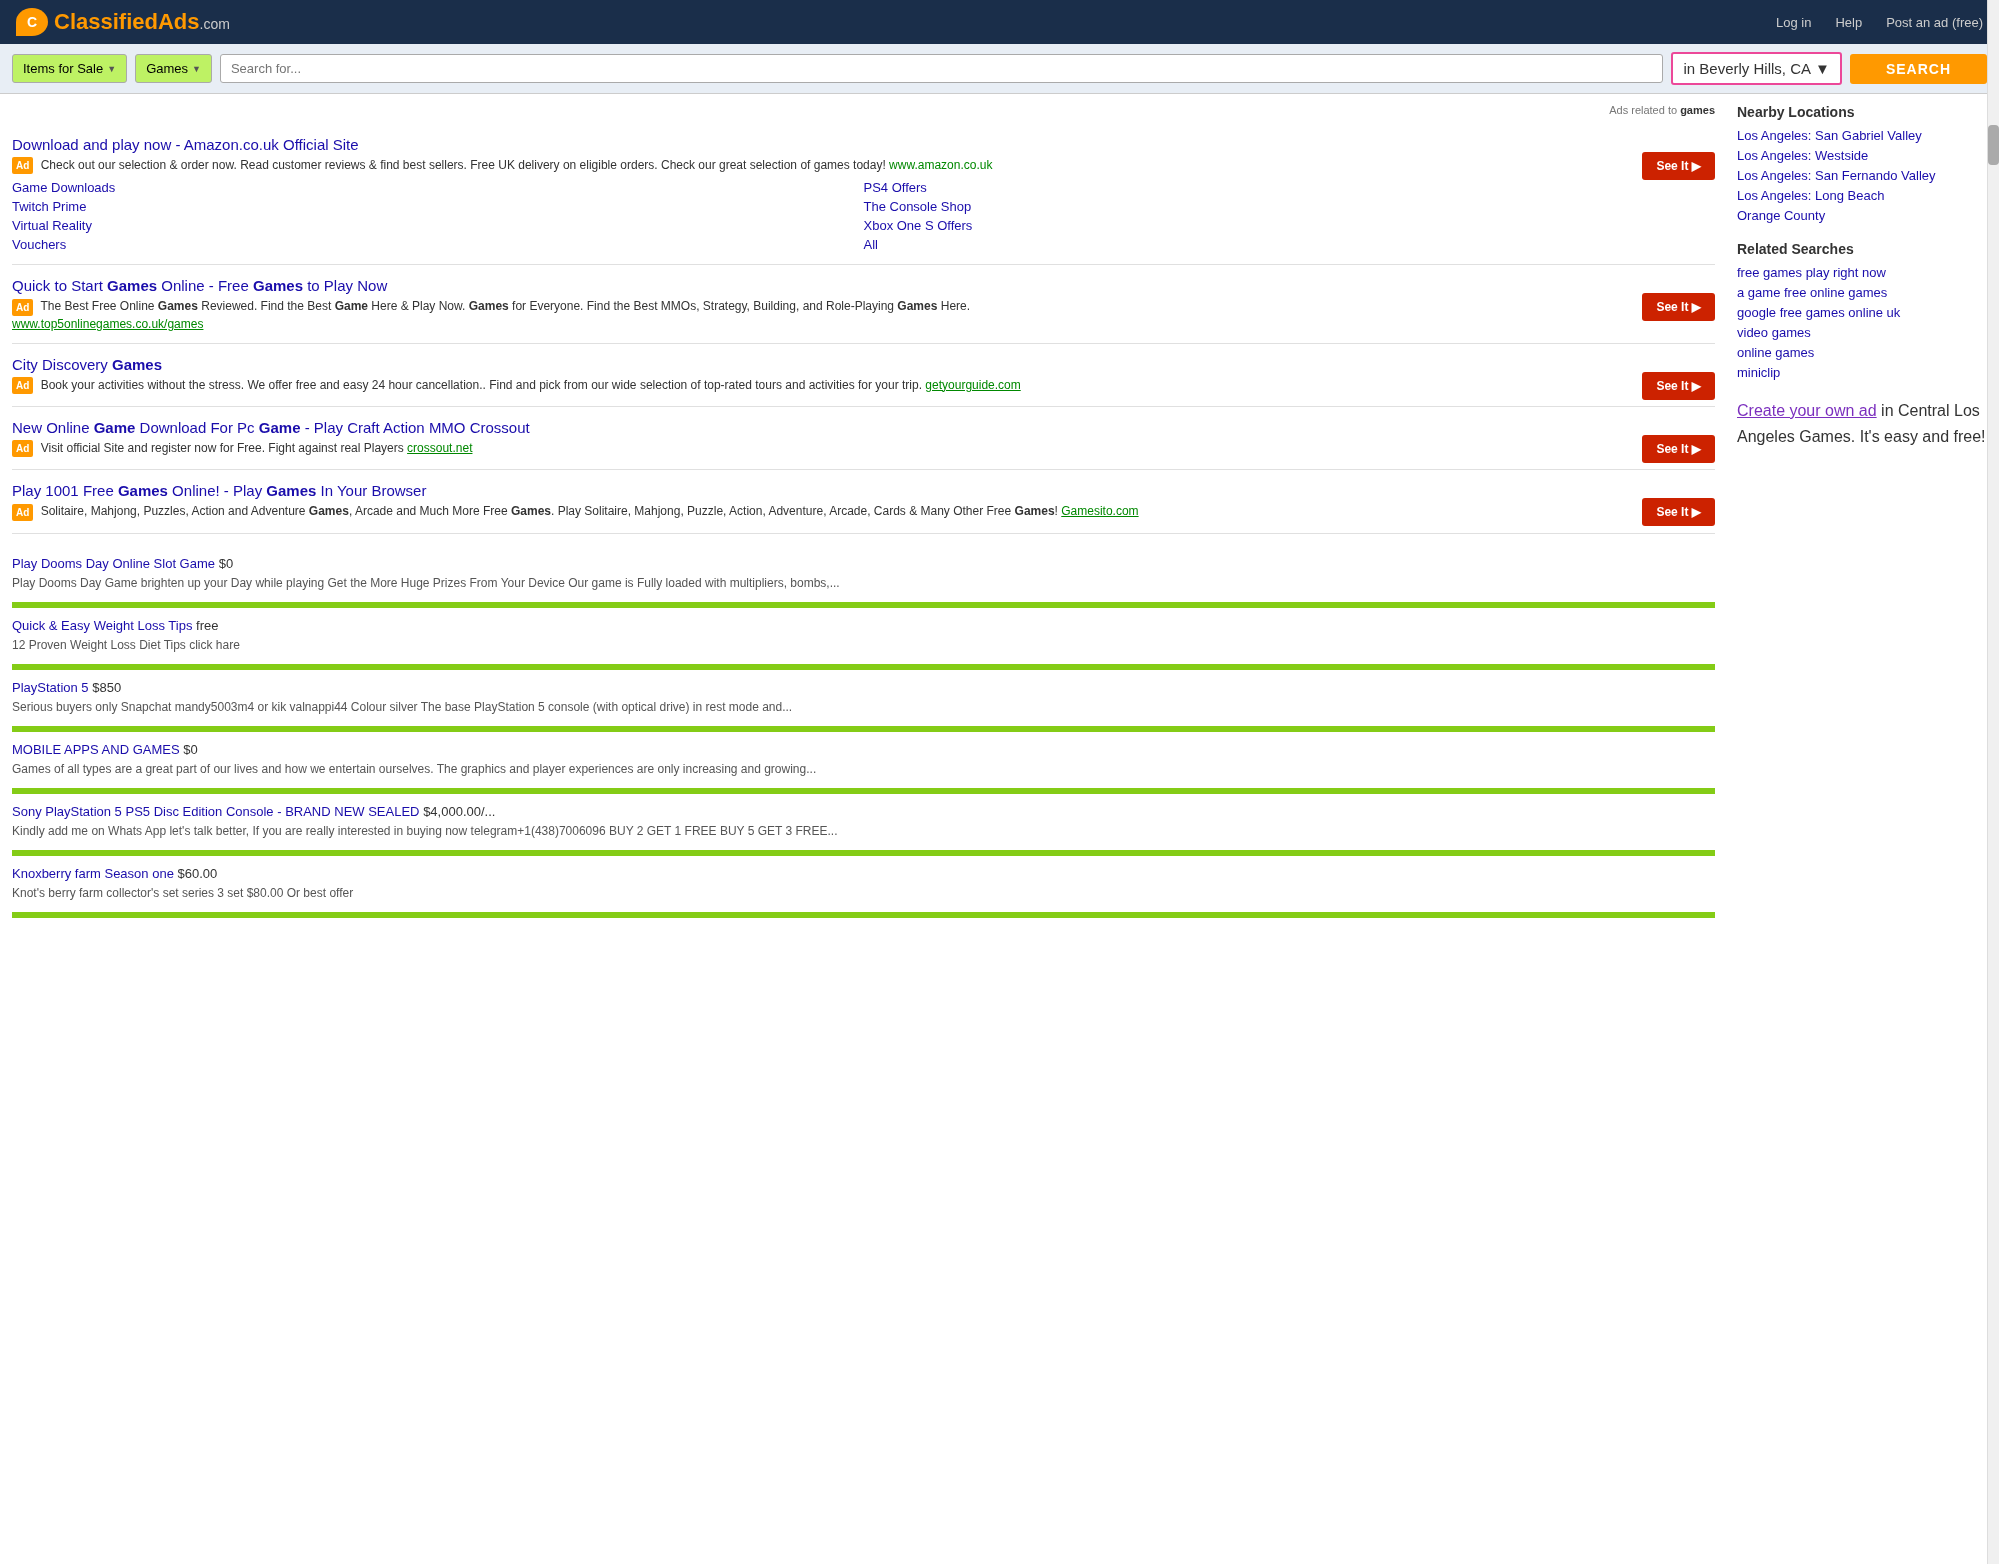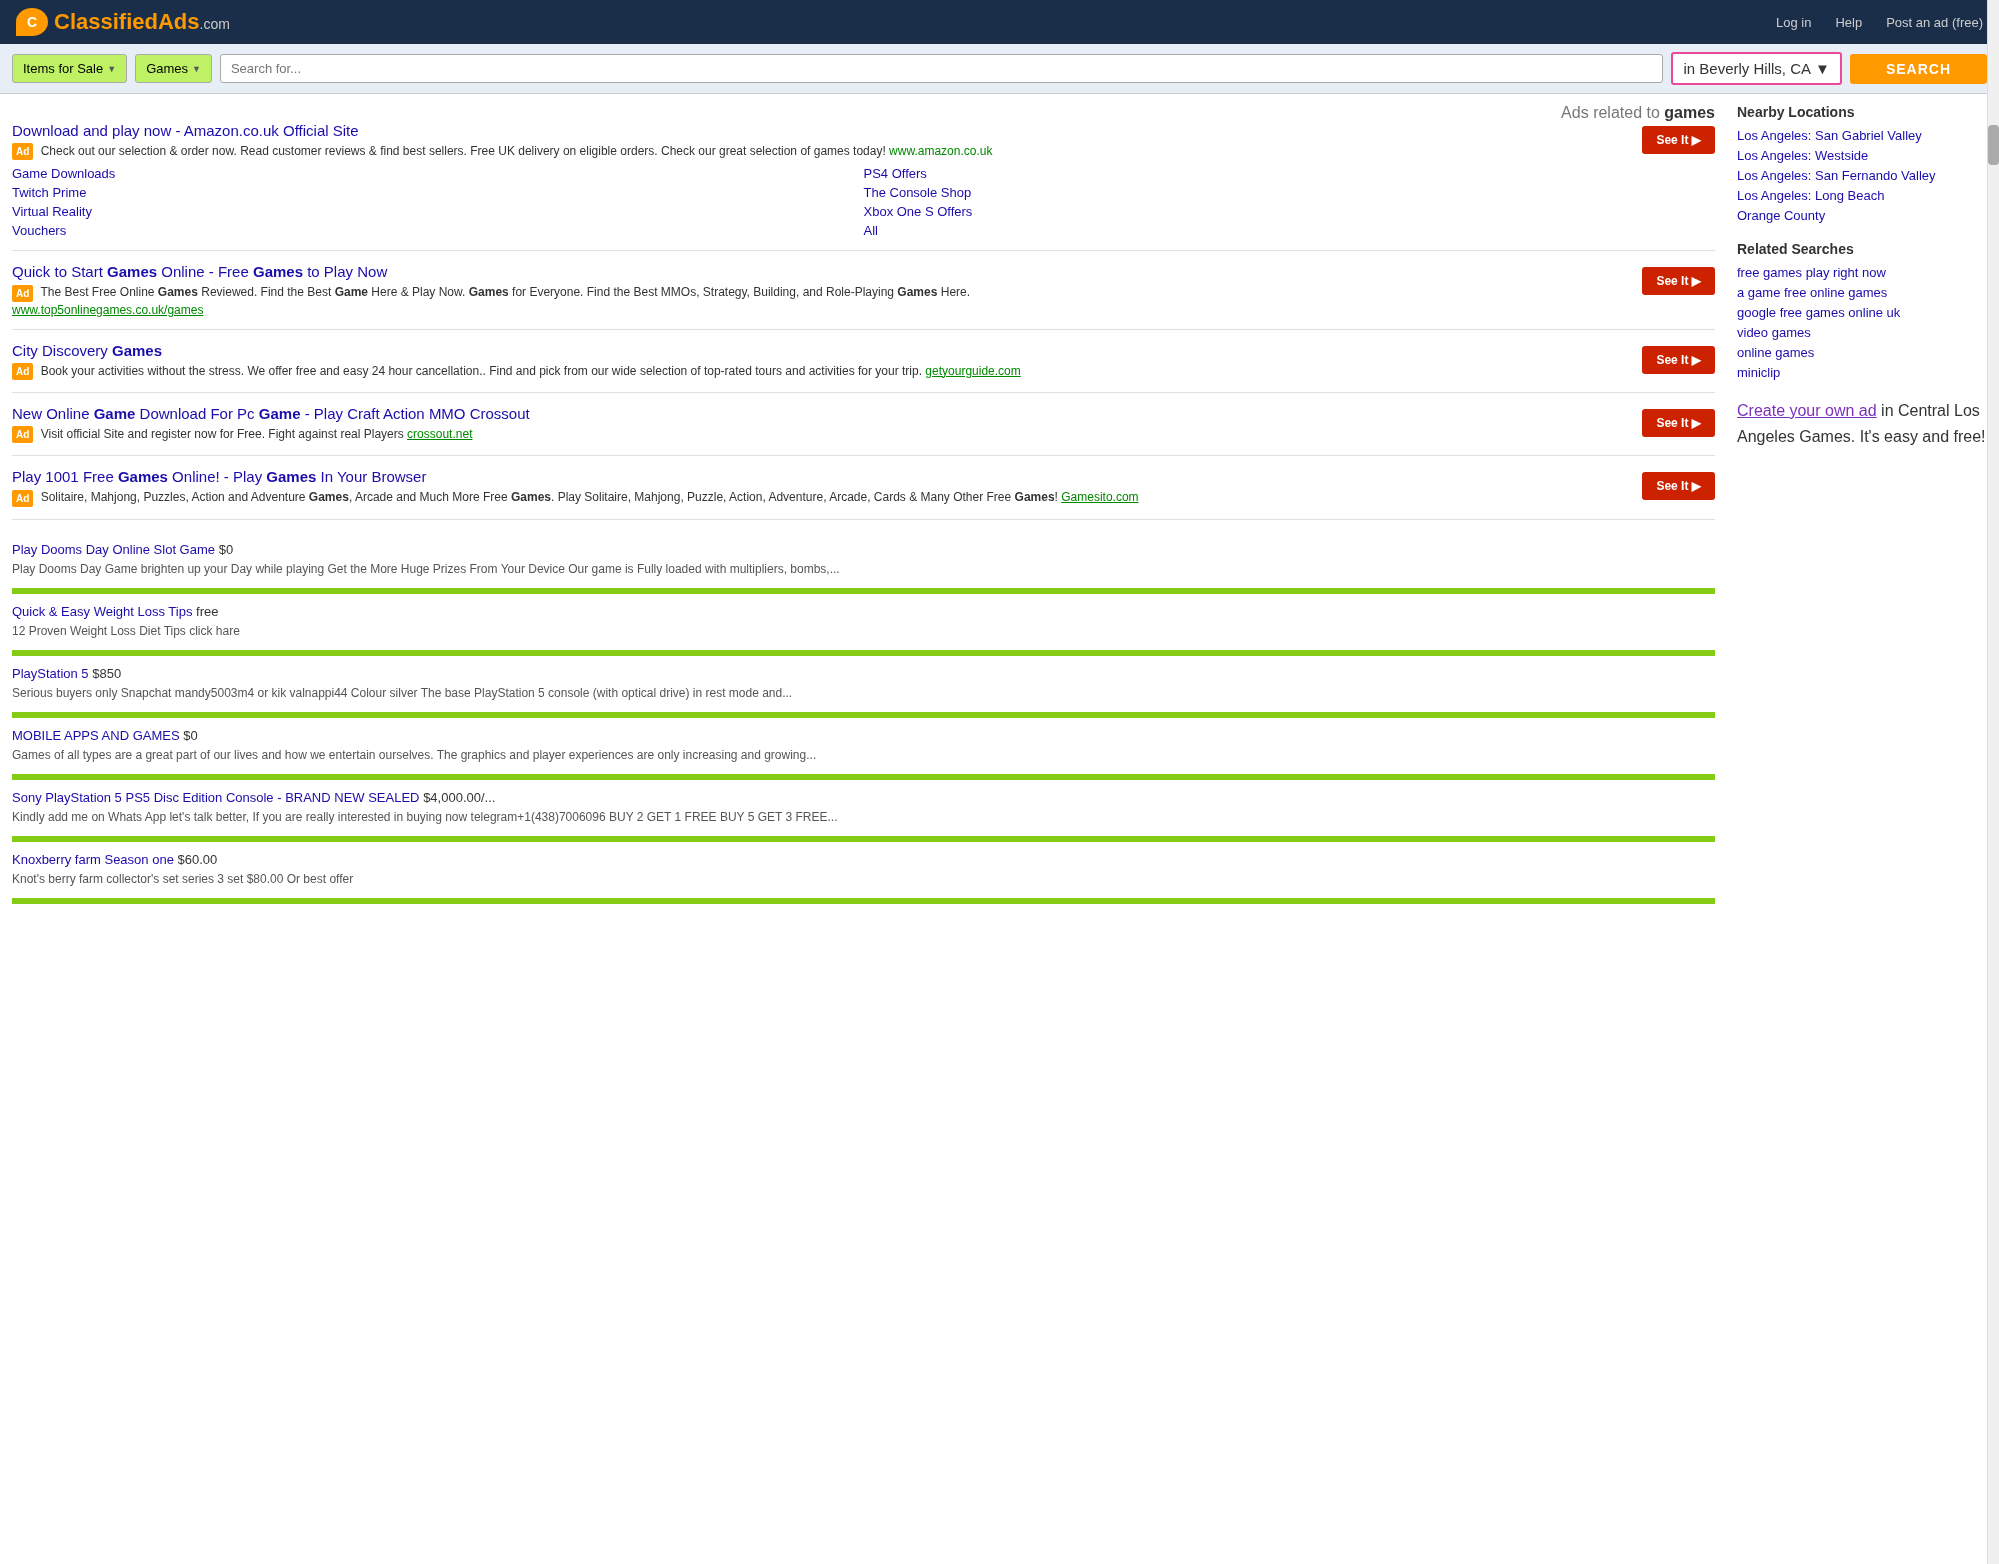--- a/index.html
+++ b/index.html
@@ -73,21 +73,21 @@
       cursor: pointer;
       letter-spacing: 1px;
     }
 
     
     #main { display: flex; padding: 10px 12px; gap: 12px; }
     #content { flex: 1; min-width: 0; }
     #sidebar { width: 260px; flex-shrink: 0; padding-left: 10px; }
 
     
-    .ads-label { text-align: right; font-size: 16px; color: #777; margin-bottom: 0; }
+    .ads-label { text-align: right; font-size: 11px; color: #777; margin-bottom: 20px; }
     .ads-label strong { color: #333; }
 
     .ad-block {
       border-bottom: 1px solid #e0e0e0;
       padding-bottom: 12px;
       margin-bottom: 12px;
       position: relative;
     }
     .ad-title { font-size: 15px; color: #1a0dab; text-decoration: none; display: block; margin-bottom: 3px; }
     .ad-tag {
@@ -99,21 +99,21 @@
       padding: 1px 4px;
       border-radius: 2px;
       margin-right: 4px;
       vertical-align: middle;
     }
     .ad-body { font-size: 12px; color: #333; line-height: 1.5; }
     .ad-url { color: #080; font-size: 12px; }
     .see-it-btn {
       position: absolute;
       right: 0;
-      top: 4px;
+      top: 16px;
       background: #cc2200;
       color: #fff;
       border: none;
       border-radius: 3px;
       padding: 7px 14px;
       font-size: 12px;
       font-weight: bold;
       cursor: pointer;
       display: flex; align-items: flex-start; gap: 4px;
     }

